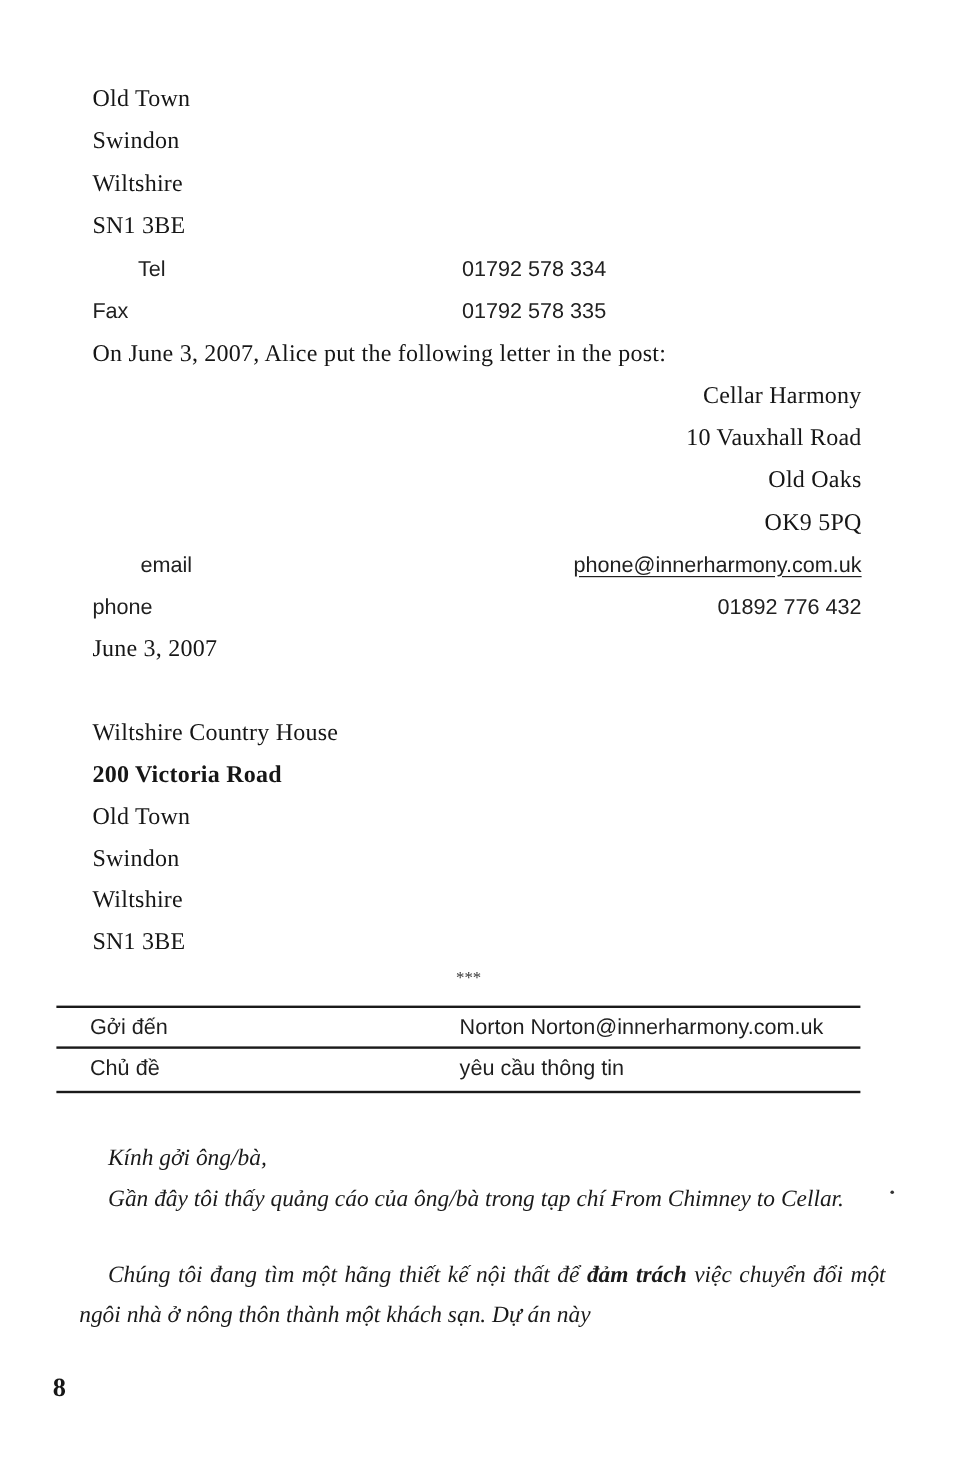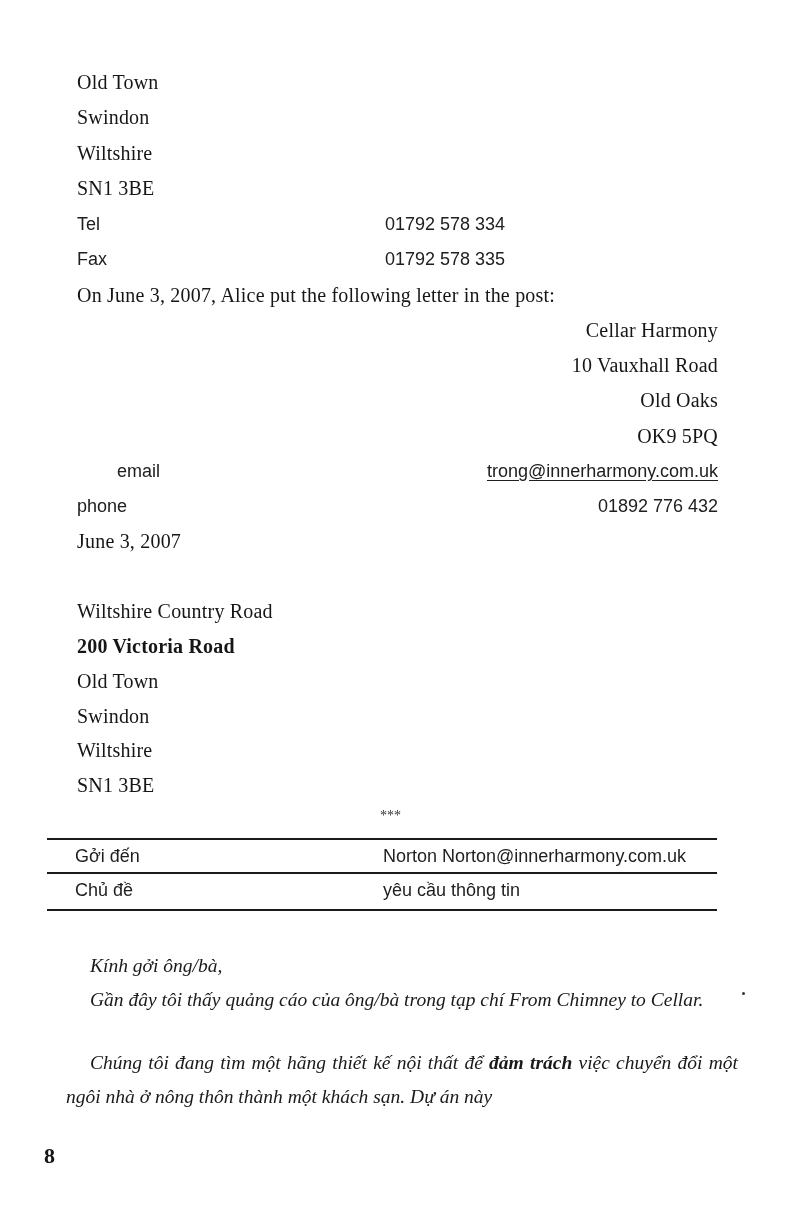--- a/index.html
+++ b/index.html
@@ -21,40 +21,40 @@
   .speck { position: absolute; width: 3px; height: 3px; border-radius: 50%; background: #333; }
 </style>
 </head>
 <body>
 
 <div class="line serifline left" style="top:71px;">Old Town</div>
 <div class="line serifline left" style="top:106px;">Swindon</div>
 <div class="line serifline left" style="top:142px;">Wiltshire</div>
 <div class="line serifline left" style="top:177px;">SN1 3BE</div>
 
-<div class="line sansline left" style="top:213px;">Tel</div>
+<div class="line sansline left" style="top:213px;margin-left:38px;">Tel</div>
 <div class="line sansline col2" style="top:213px;">01792 578 334</div>
 <div class="line sansline left" style="top:248px;">Fax</div>
 <div class="line sansline col2" style="top:248px;">01792 578 335</div>
 
 <div class="line serifline left" style="top:284px;text-align:right;">On June 3, 2007, Alice put the following letter in the post:</div>
 
 <div class="line serifline right" style="top:319px;">Cellar Harmony</div>
 <div class="line serifline right" style="top:354px;">10 Vauxhall Road</div>
 <div class="line serifline right" style="top:389px;">Old Oaks</div>
 <div class="line serifline right" style="top:425px;">OK9 5PQ</div>
 
 <div class="line sansline left" style="top:460px;margin-left:40px;">email</div>
-<div class="line sansline right underline" style="top:460px;">trong@innerharmony.com.uk</div>
+<div class="line sansline right underline" style="top:460px;">phone@innerharmony.com.uk</div>
 <div class="line sansline left" style="top:495px;">phone</div>
 <div class="line sansline right" style="top:495px;">01892 776 432</div>
 
 <div class="line serifline left" style="top:530px;">June 3, 2007</div>
 
-<div class="line serifline left" style="top:600px;">Wiltshire Country Road</div>
+<div class="line serifline left" style="top:600px;">Wiltshire Country House</div>
 <div class="line serifline left" style="top:635px;font-weight:bold;">200 Victoria Road</div>
 <div class="line serifline left" style="top:670px;">Old Town</div>
 <div class="line serifline left" style="top:705px;">Swindon</div>
 <div class="line serifline left" style="top:739px;">Wiltshire</div>
 <div class="line serifline left" style="top:774px;">SN1 3BE</div>
 
 <div class="stars">***</div>
 
 <div class="rule" style="top:838px;"></div>
 <div class="trow" style="left:75px; top:846px;">Gởi đến</div>

